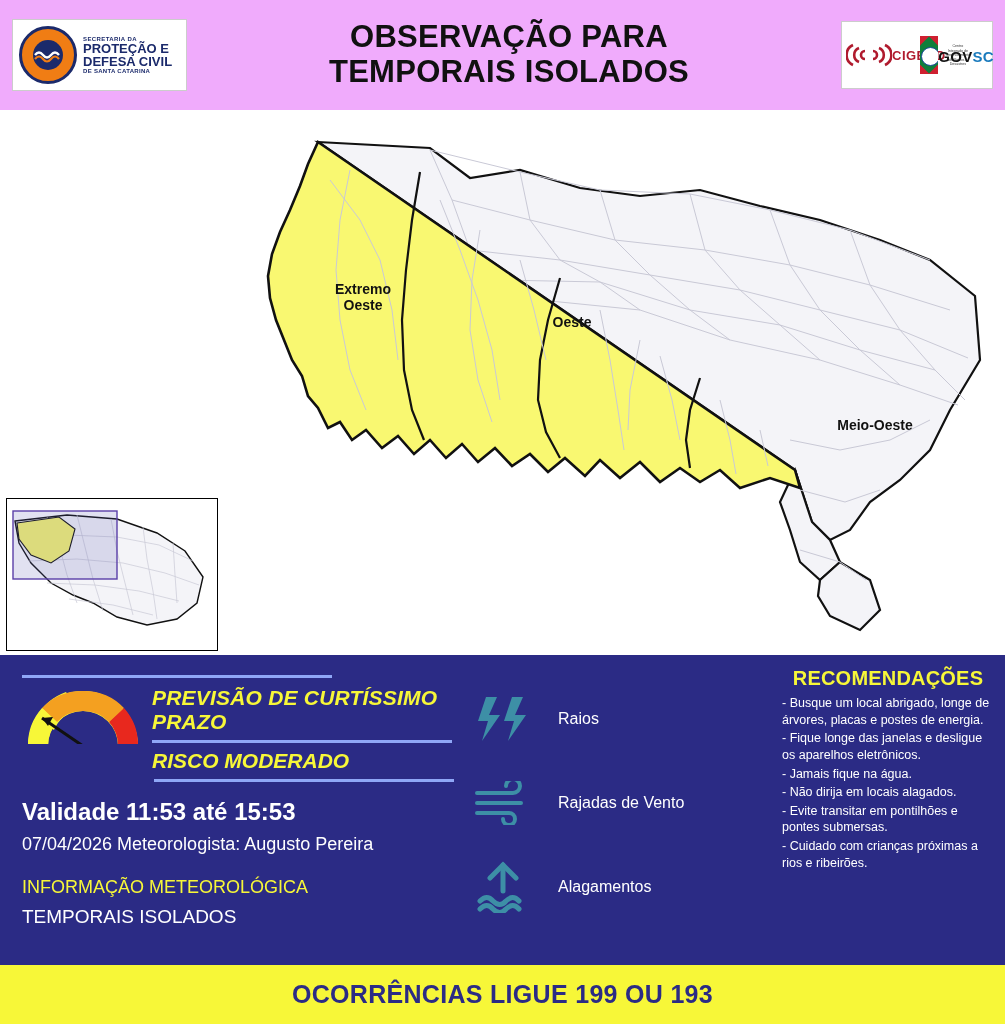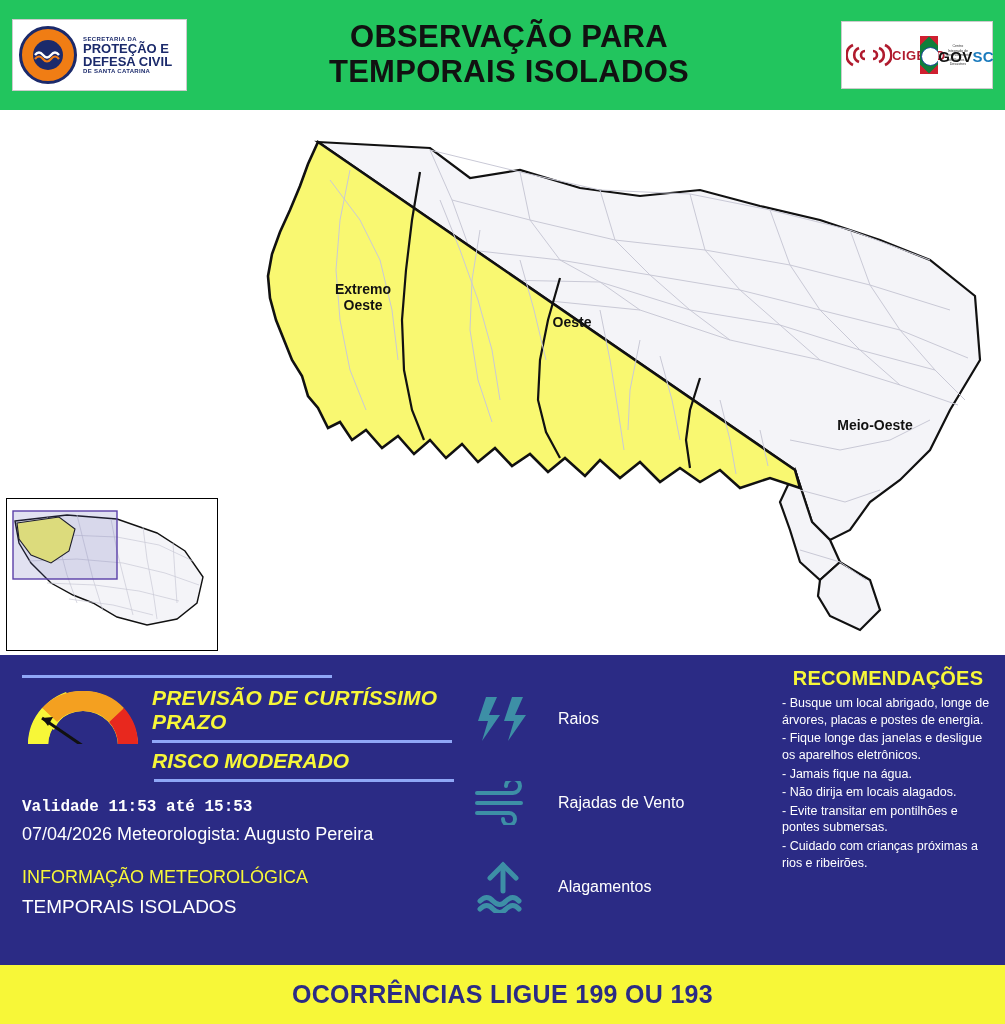--- a/index.html
+++ b/index.html
@@ -6,21 +6,21 @@
   body{
     width:1005px;height:1024px;
     font-family:"Liberation Sans", sans-serif;
     background:#ffffff;
     overflow:hidden;
     position:relative;
   }
   
   .header{
     position:absolute;left:0;top:0;width:1005px;height:110px;
-    background:#22c55e;
+    background:#f0abfc;
     display:flex;align-items:center;justify-content:space-between;
   }
   .header-logo-left{
     width:175px;height:72px;margin-left:12px;
     background:#ffffff;border:1px solid #cccccc;
     display:flex;align-items:center;gap:6px;
     box-sizing:border-box;padding:4px 6px;
   }
   .dc-badge{
     width:52px;height:52px;border-radius:50%;
@@ -100,21 +100,21 @@
   .rule.short{width:310px;}
   .prev-text{
     font-size:21px;font-style:italic;font-weight:bold;color:#f7f738;
     letter-spacing:.2px;
   }
   .risk-text{
     font-size:21px;font-style:italic;font-weight:bold;color:#f7f738;
     margin-top:0;
   }
   .rule2{height:3px;background:#8fa7f7;width:300px;margin-top:6px;margin-left:2px;}
-  .validade{font-size:16px;font-weight:bold;color:#ffffff;margin-top:16px;font-family:Liberation Mono, monospace;}
+  .validade{font-size:24px;font-weight:bold;color:#ffffff;margin-top:16px;}
   .meteor{font-size:18px;color:#ffffff;margin-top:8px;}
   .info-title{font-size:18px;color:#f7f738;margin-top:22px;}
   .info-body{font-size:19px;color:#ffffff;margin-top:8px;}
 
   .panel-mid{position:absolute;left:470px;top:22px;width:300px;}
   .hazard{display:flex;align-items:center;gap:22px;height:84px;}
   .hazard .ico{width:66px;display:flex;justify-content:center;align-items:center;}
   .hazard .hz-label{font-size:16px;color:#ffffff;}
 
   .panel-right{position:absolute;left:782px;top:12px;width:212px;}

